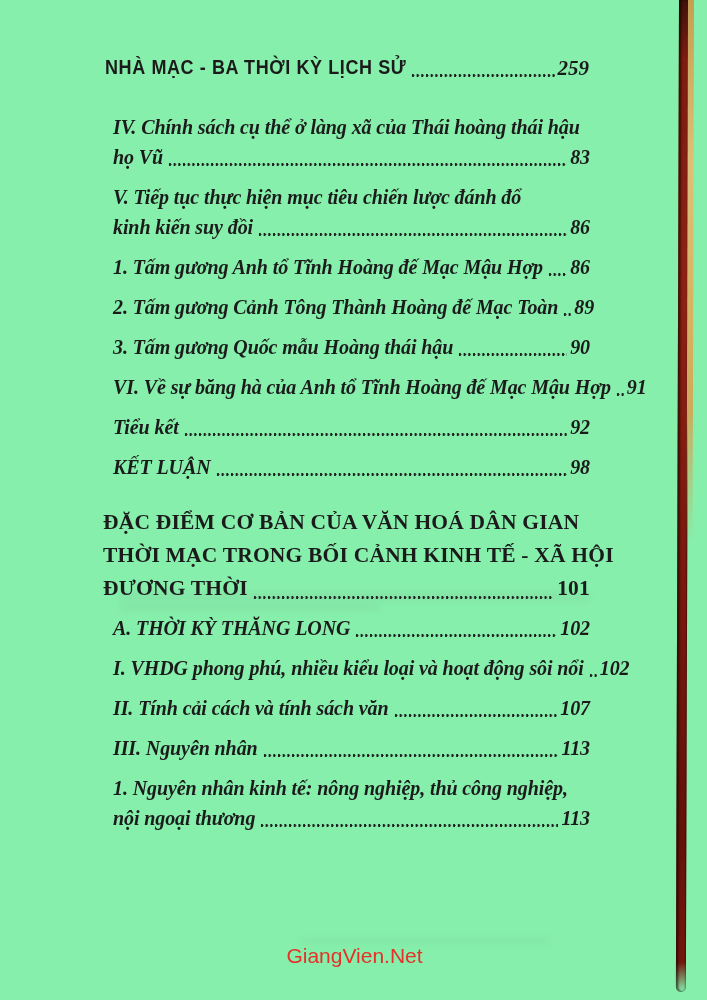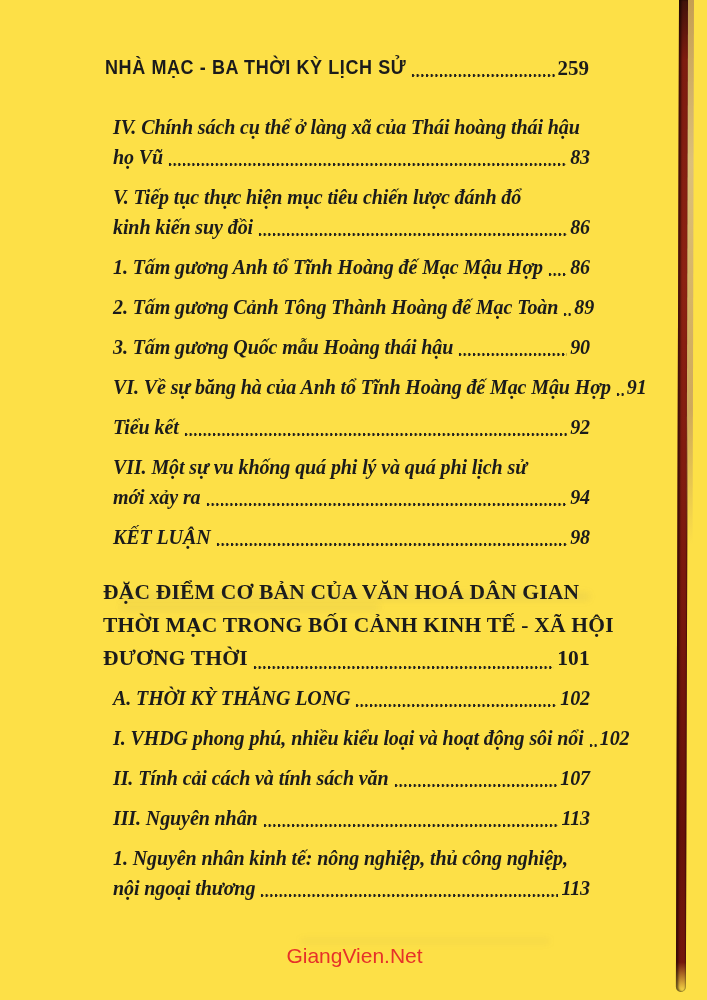--- a/index.html
+++ b/index.html
@@ -1,23 +1,23 @@
 <!DOCTYPE html>
 <html style="--wm-color: #e63129;"><head>
 <meta charset="utf-8">
 <style>
   html,body{margin:0;padding:0;background:#e9e9e9;}
-  .screen{position:relative;width:707px;height:1000px;background:#fde047;overflow:hidden;
+  .screen{position:relative;width:707px;height:1000px;background:#86efac;overflow:hidden;
           font-family:"Liberation Serif",serif;color:#1b1b1b;}
 
   
   .runhead{position:absolute;left:105px;right:118px;top:56px;display:flex;align-items:baseline;}
   .runhead .title{font-family:"Liberation Sans",sans-serif;font-weight:700;font-size:18px;
                   letter-spacing:.6px;transform:scaleY(1.12);transform-origin:left bottom;white-space:nowrap;}
-  .runhead .num{font-size:21px;font-weight:600;}
+  .runhead .num{font-size:21px;font-weight:600;font-style:italic;}
   .runhead .dots{margin-bottom:3px;}
 
   
   .dots{flex:1 1 auto;min-width:8px;height:5px;align-self:flex-end;margin:0 3px 5px 5px;
         background-image:radial-gradient(circle at 2px 2.5px,#1e1e1e 1.15px,rgba(0,0,0,0) 1.5px);
         background-size:4.7px 5px;background-repeat:repeat-x;}
 
   
   .toc{position:absolute;left:113px;right:117px;top:112px;}
   .entry{font-style:italic;font-weight:600;font-size:20px;line-height:30px;margin-bottom:10px;
@@ -109,30 +109,20 @@
       </div>
       <div class="entry ">
         <div class="eline">
           <span class="etext">Tiểu kết</span>
           <span class="dots"></span>
           <span class="pnum">92</span>
         </div>
       </div>
       <div class="entry ">
         <div class="eline">
-          <span class="etext">VII. Một sự vu khống quá phi lý và quá phi lịch sử</span>
-        </div>
-        <div class="eline">
-          <span class="etext">mới xảy ra</span>
-          <span class="dots"></span>
-          <span class="pnum">94</span>
-        </div>
-      </div>
-      <div class="entry ">
-        <div class="eline">
           <span class="etext">KẾT LUẬN</span>
           <span class="dots"></span>
           <span class="pnum">98</span>
         </div>
       </div>
       <div class="entry heading">
         <div class="eline">
           <span class="etext">ĐẶC ĐIỂM CƠ BẢN CỦA VĂN HOÁ DÂN GIAN</span>
         </div>
         <div class="eline">

